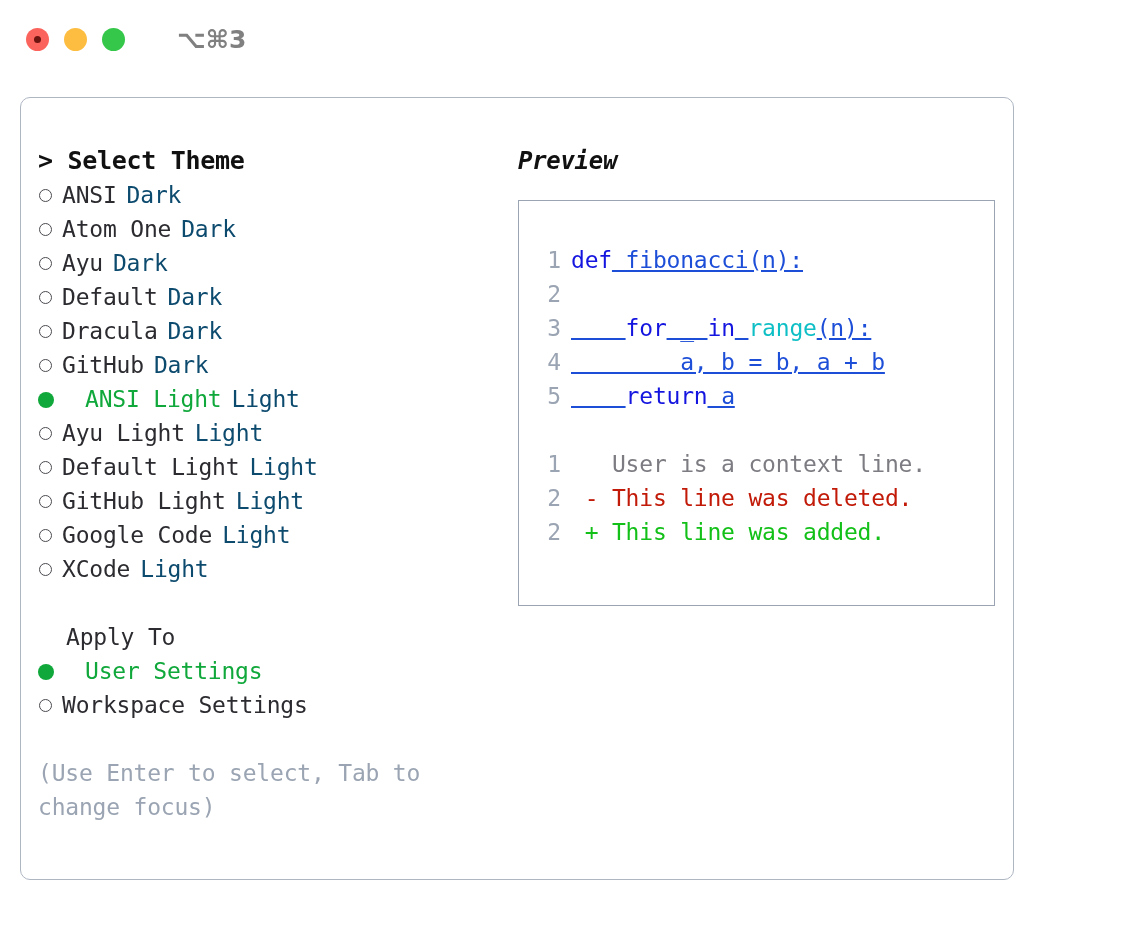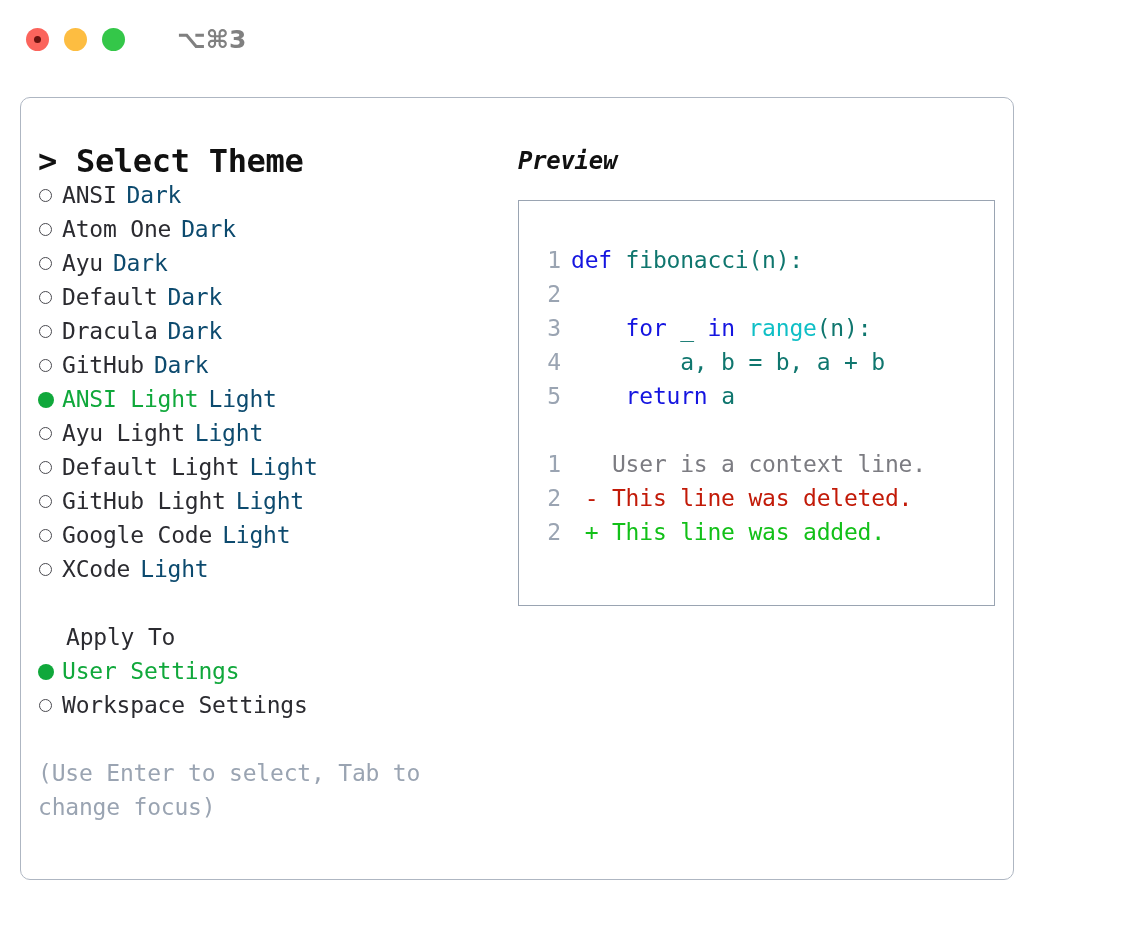--- a/index.html
+++ b/index.html
@@ -88,21 +88,21 @@
   .left-col {
     width: 462px;
     flex: 0 0 462px;
   }
   .right-col {
     flex: 1 1 auto;
     padding-left: 18px;
   }
 
   .section-title {
-    font-size: 32px;
+    font-size: 25px;
     font-weight: 700;
     color: #111111;
     line-height: 34px;
     white-space: pre;
     letter-spacing: -0.3px;
   }
 
   .opt-row {
     display: flex;
     align-items: center;
@@ -132,21 +132,21 @@
   .bullet .dot {
     position: absolute;
     left: 0px;
     top: 10px;
     width: 16px;
     height: 16px;
     border-radius: 50%;
     background: #10a83b;
   }
   .opt-name { color: #2b2b30; }
-  .opt-name.sel { color: #10a83b; }
+  .opt-name.sel { color: #10a83b; margin-left: 23px; }
   .opt-tag {
     color: #0c4a6e;
     margin-left: 10px;
   }
 
   .apply-head {
     font-size: 23px;
     color: #2b2b30;
     line-height: 34px;
     padding-left: 28px;
@@ -190,21 +190,21 @@
     white-space: pre;
     letter-spacing: -0.2px;
   }
   .ln {
     color: #9aa4b2;
     width: 24px;
     flex: 0 0 24px;
     text-align: right;
     margin-right: 10px;
   }
-  .code-text { color: #0f766e; }
+  .code-text { color: #1d4ed8; text-decoration: underline; }
   .tok-kw   { color: #1515e0; }
   .tok-fn   { color: #0fbfc6; }
   .tok-num  { color: #12b52d; }
   .gapline  { height: 34px; }
   .diff-ctx { color: #7c7c82; }
   .diff-del { color: #c21a08; }
   .diff-add { color: #12c018; }
 </style>
 </head>
 <body>

